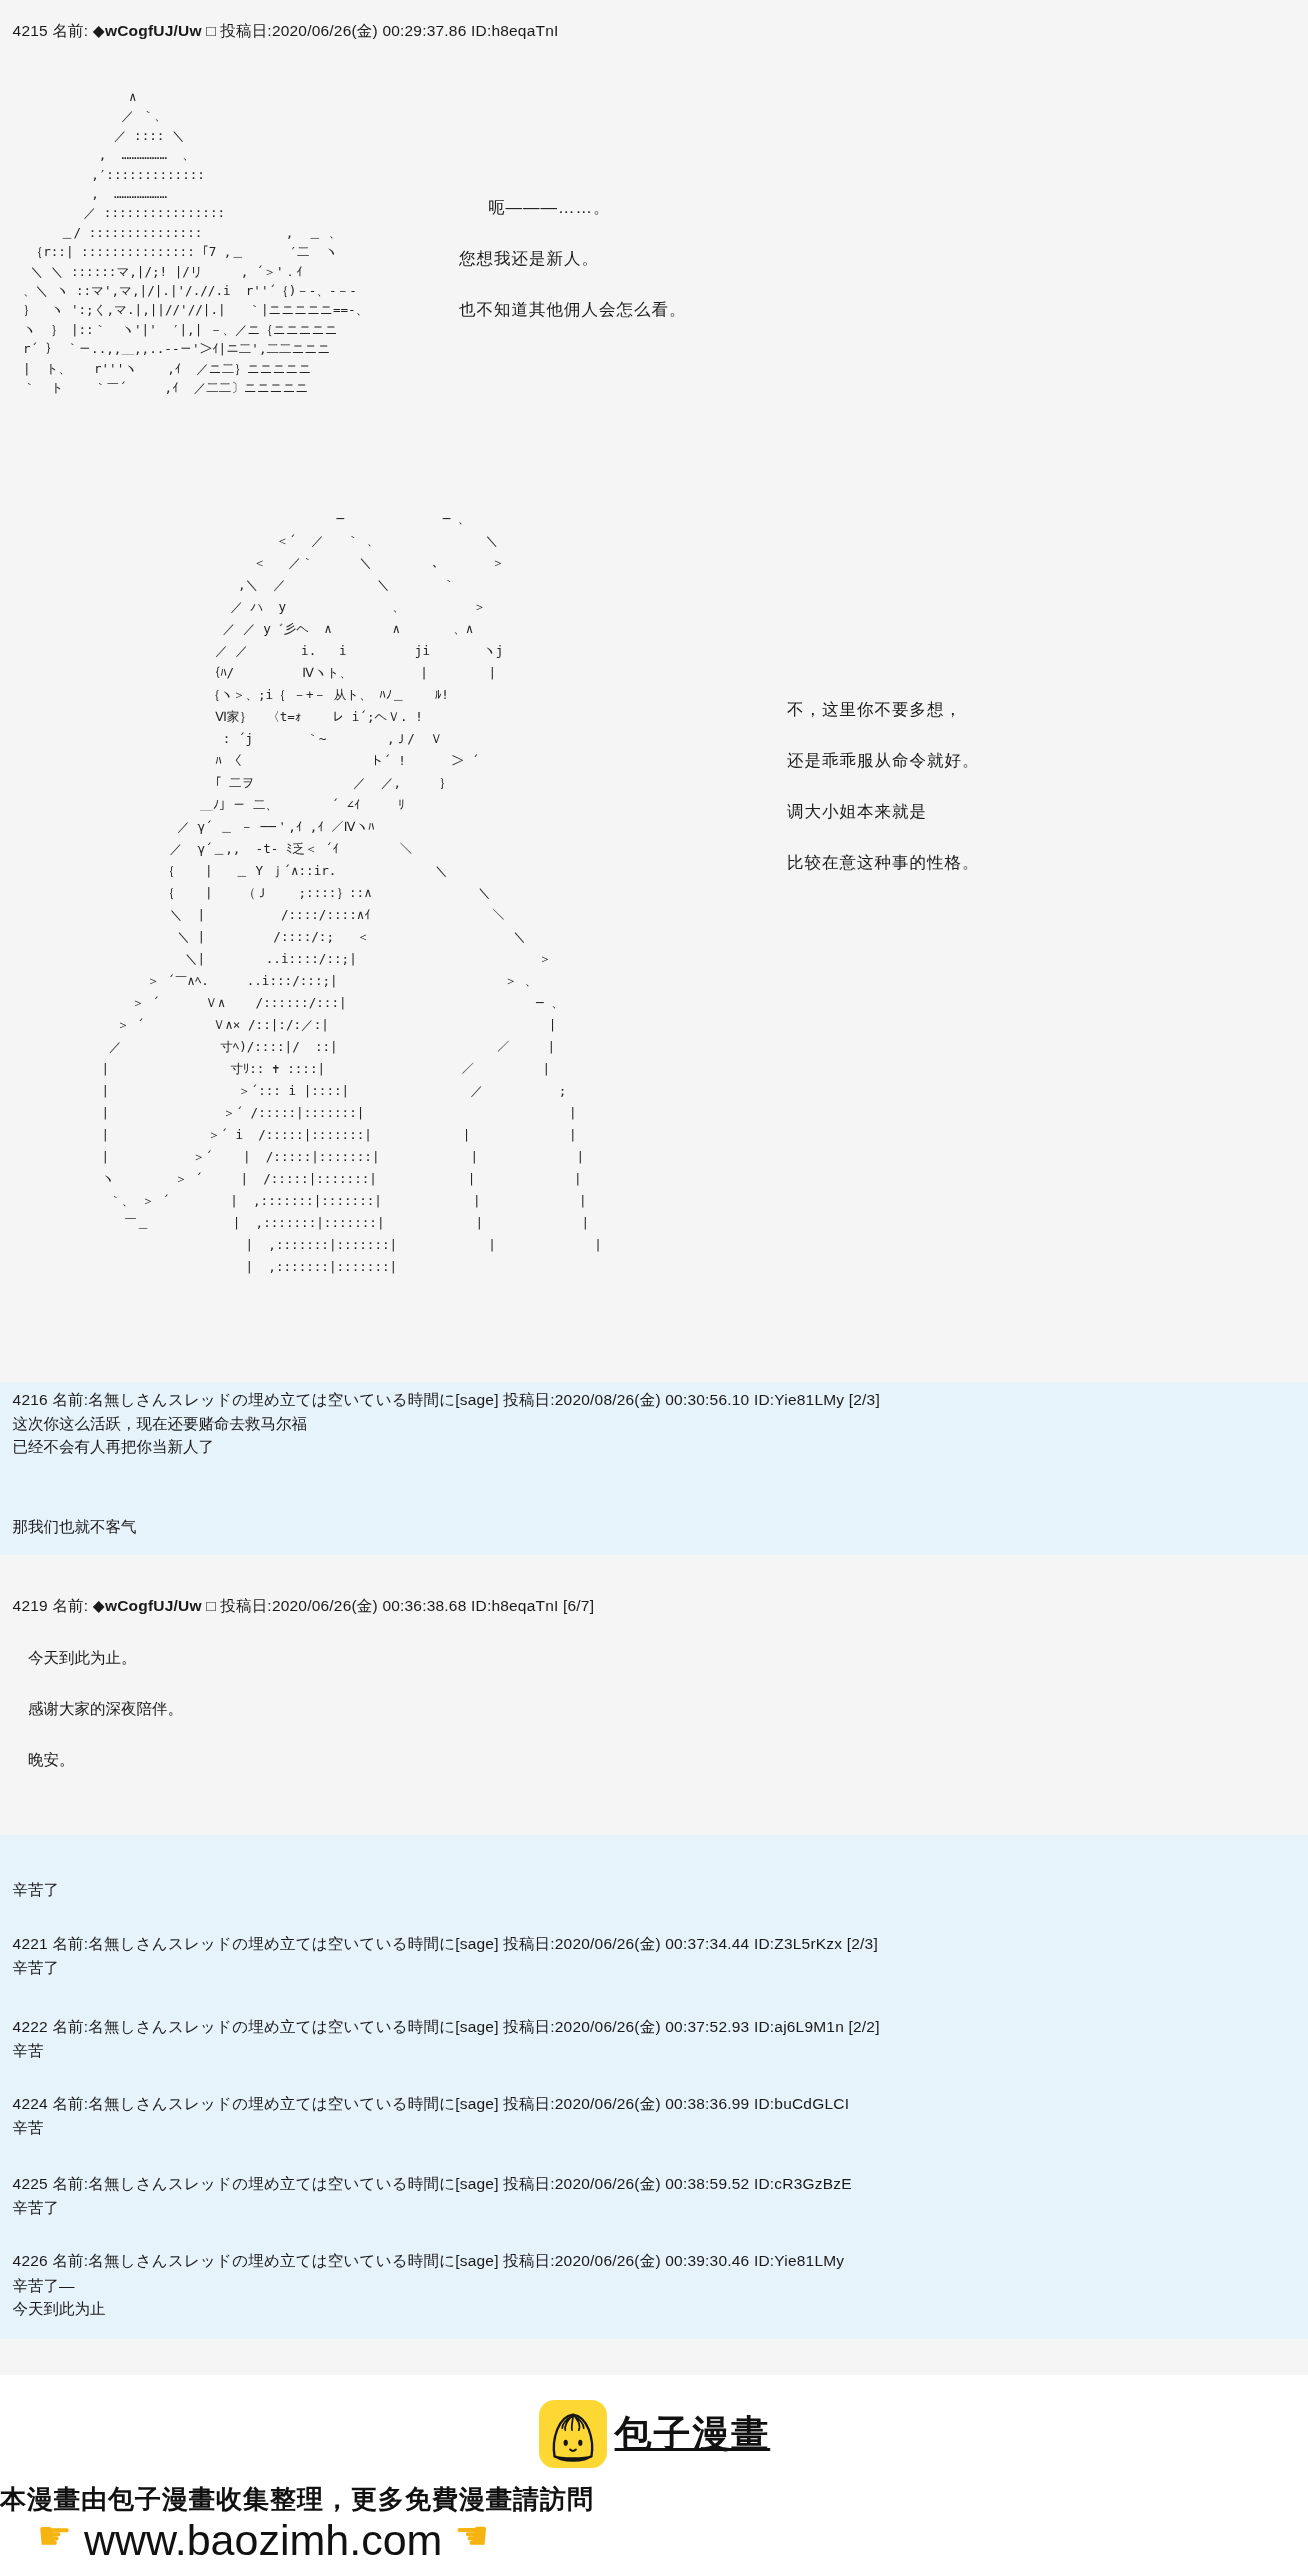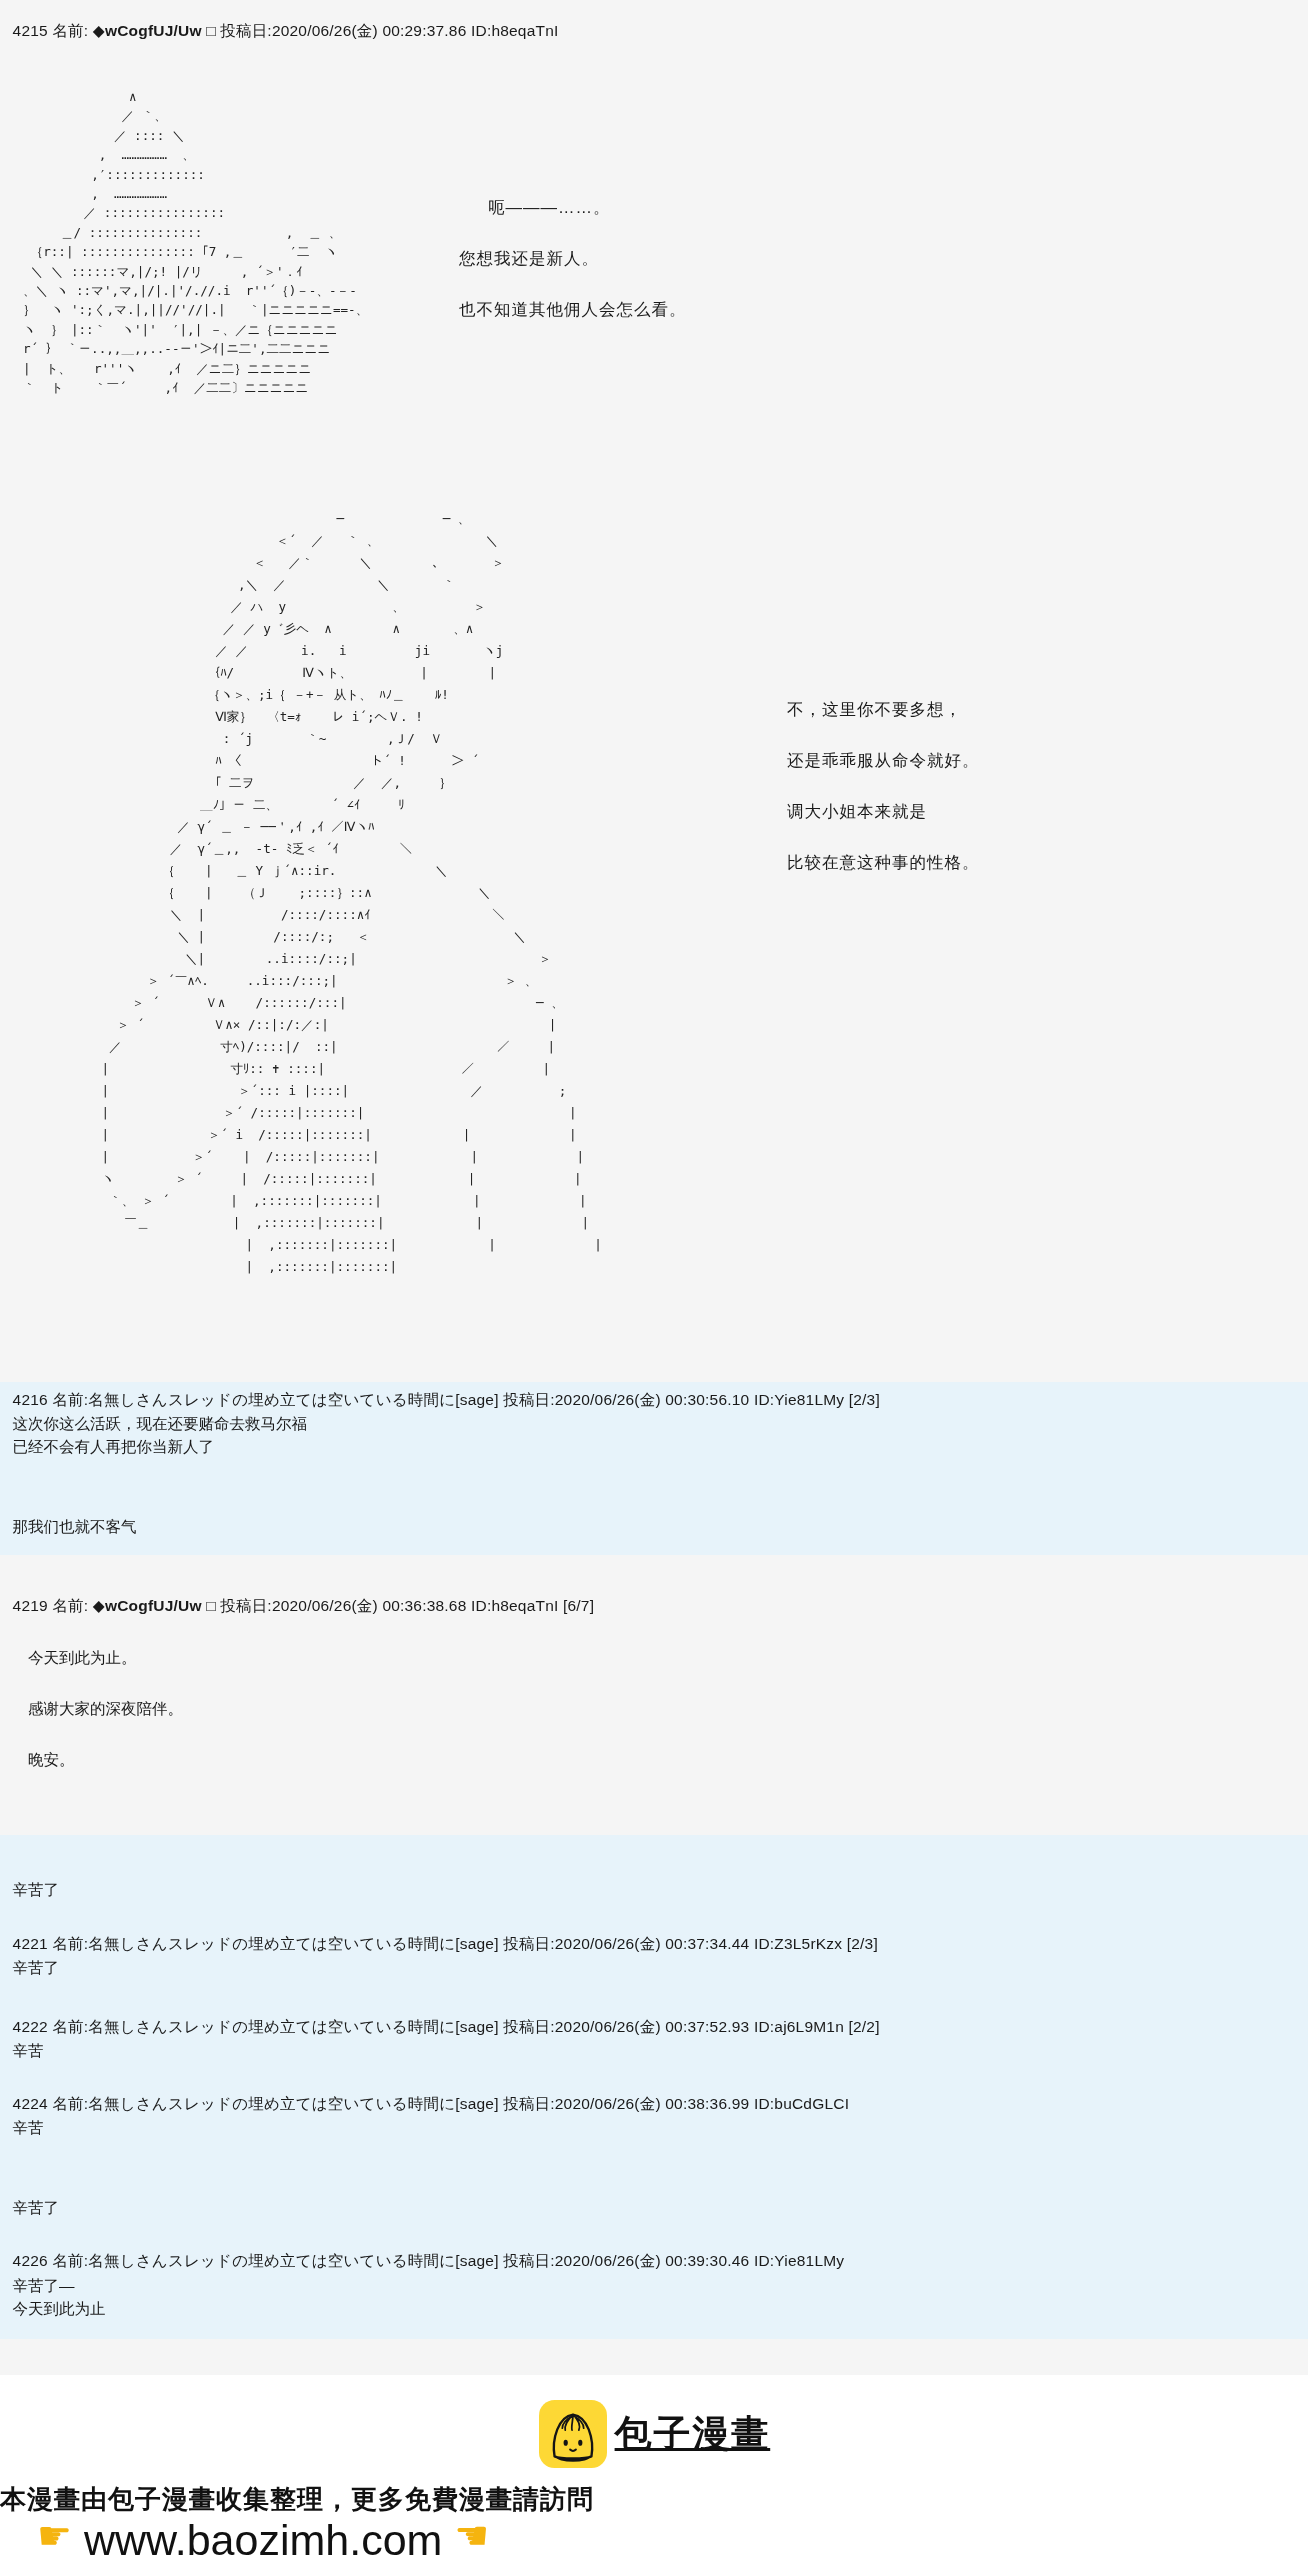--- a/index.html
+++ b/index.html
@@ -108,21 +108,21 @@
   <div id="speech2" class="speech">不，这里你不要多想，
 还是乖乖服从命令就好。
 调大小姐本来就是
 比较在意这种事的性格。</div>
 
   <div class="section-blue" style="top:1382px;height:173px"></div>
 
   <div class="hdr" style="left:12.6px;top:1390px">
     <span>4216</span>
     <span>名前:</span><span>名無しさんスレッドの埋め立ては空いている時間に[sage]</span>
-    <span>投稿日:</span><span>2020/06/26(金) 00:30:56.10</span>
+    <span>投稿日:</span><span>2020/08/26(金) 00:30:56.10</span>
     <span>ID:Yie81LMy</span>
     <span>[2/3]</span>
   </div>
   <div class="pbody" style="left:12.6px;top:1412px">这次你这么活跃，现在还要赌命去救马尔福
 已经不会有人再把你当新人了</div>
 
   <div class="pbody" style="left:12.6px;top:1515px">那我们也就不客气</div>
 
   <div class="hdr" style="left:12.6px;top:1596px">
     <span>4219</span>
@@ -158,20 +158,26 @@
   <div class="pbody" style="left:12.6px;top:2039px">辛苦</div>
 
   <div class="hdr" style="left:12.6px;top:2094px">
     <span>4224</span>
     <span>名前:</span><span>名無しさんスレッドの埋め立ては空いている時間に[sage]</span>
     <span>投稿日:</span><span>2020/06/26(金) 00:38:36.99</span>
     <span>ID:buCdGLCI</span>
   </div>
   <div class="pbody" style="left:12.6px;top:2116px">辛苦</div>
 
+  <div class="hdr" style="left:12.6px;top:2174px">
+    <span>4225</span>
+    <span>名前:</span><span>名無しさんスレッドの埋め立ては空いている時間に[sage]</span>
+    <span>投稿日:</span><span>2020/06/26(金) 00:38:59.52</span>
+    <span>ID:cR3GzBzE</span>
+  </div>
   <div class="pbody" style="left:12.6px;top:2196px">辛苦了</div>
 
   <div class="hdr" style="left:12.6px;top:2251px">
     <span>4226</span>
     <span>名前:</span><span>名無しさんスレッドの埋め立ては空いている時間に[sage]</span>
     <span>投稿日:</span><span>2020/06/26(金) 00:39:30.46</span>
     <span>ID:Yie81LMy</span>
   </div>
   <div class="pbody" style="left:12.6px;top:2274px">辛苦了—
 今天到此为止</div>

